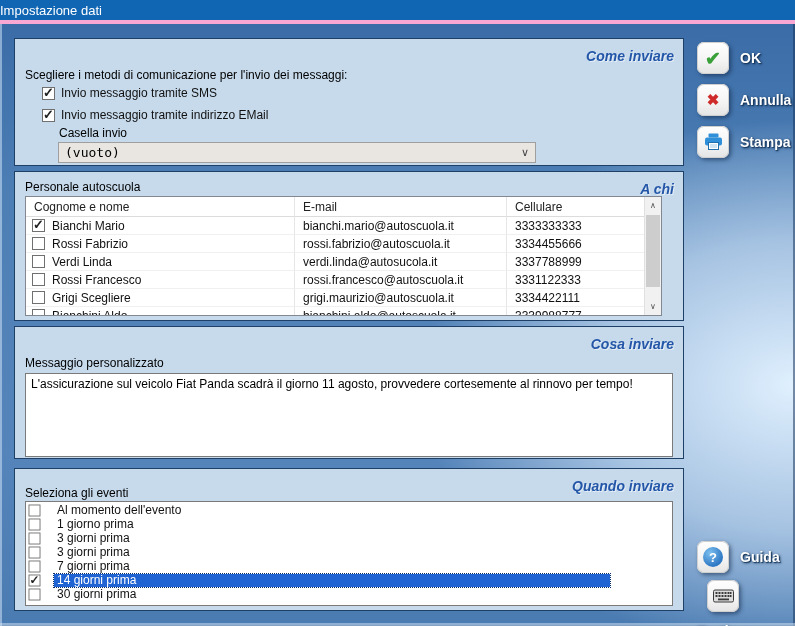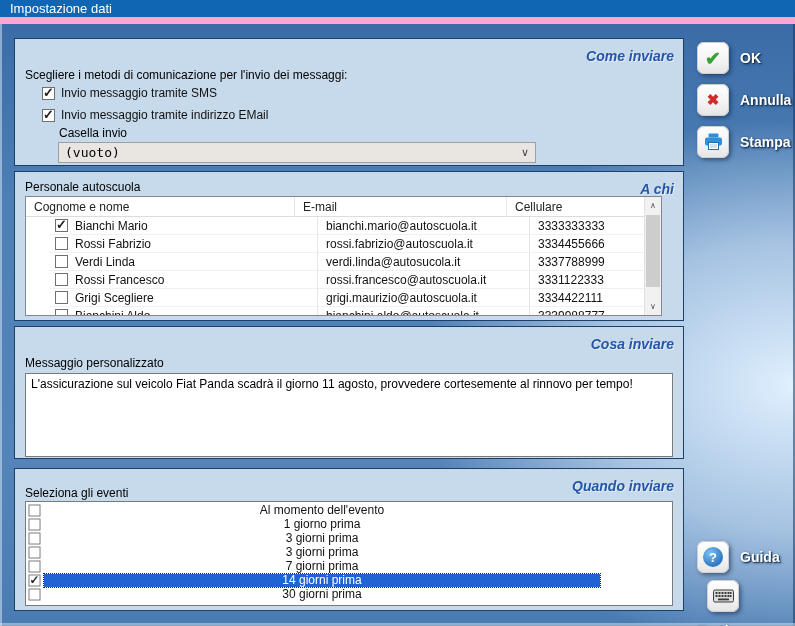--- a/index.html
+++ b/index.html
@@ -8,22 +8,22 @@
 
   .window {
     position:relative; width:795px; height:626px; overflow:hidden;
     background:#4d7fb5;
   }
 
   
   .titlebar {
     position:absolute; left:0; top:0; right:0; height:24px;
     background:var(--title-bar, #1166b4);
-    border-bottom:7px solid #f9a8d4;
-    display:flex; align-items:center; padding-left:10px;
+    border-bottom:4px solid #f9a8d4;
+    display:flex; align-items:center; 
     color:#fff; font-size:13px;
   }
 
   
   .dlg-body {
     position:absolute; left:0; top:24px; width:795px; height:602px;
     background:
       radial-gradient(ellipse 480px 340px at 100% 60%, #e0f0fe 0%, #a6c3e2 42%, rgba(77,127,181,0) 78%),
       linear-gradient(180deg, #3b6ca7 0%, #4d7fb5 28%, #5584ba 72%, #4a7bb1 100%);
     box-shadow: inset 2px 0 0 rgba(205,225,245,.55),
@@ -80,21 +80,21 @@
   .thead { height:20px; }
   .thead .tcell { border-bottom:1px solid #dcdcdc; color:#222; }
   .tcell {
     padding:0 0 0 8px; display:flex; align-items:center; overflow:hidden;
     border-right:1px solid #e6e6e6; white-space:nowrap;
   }
   .tcell.c3 { border-right:none; }
   .trow { height:18px; }
   .trow .tcell { border-bottom:1px solid #f0f0f0; }
   .trow .c1 { gap:7px; padding-left:6px; }
-  .rows-host { position:absolute; left:0; top:20px; right:17px; bottom:0;margin-left:23px; }
+  .rows-host { position:absolute; left:0; top:20px; right:17px; bottom:0; }
   .thead { position:absolute; left:0; top:0; right:17px; }
 
   
   .vscroll {
     position:absolute; top:0; right:0; bottom:0; width:17px;
     background:#f1f1f1; border-left:1px solid #e0e0e0;
   }
   .vs-btn {
     position:absolute; left:0; width:16px; height:17px;
     display:flex; align-items:center; justify-content:center;
@@ -111,21 +111,21 @@
     font-family:"Liberation Sans", sans-serif; resize:none; overflow:hidden;
   }
 
   
   .listbox {
     position:absolute; left:10px; top:32px; width:648px; height:105px;
     background:#fff; border:1px solid #7a7a7a; padding-top:1px; overflow:hidden;
   }
   .event-item { display:flex; align-items:center; height:14px; padding-left:2px; }
   .event-item .cb { transform:scale(.92); }
-  .event-label { display:block; width:556px; padding:0 3px; margin-left:3px; line-height:13px;text-align:center; }
+  .event-label { display:block; width:556px; padding:0 3px; margin-left:13px; line-height:13px; }
   .event-item.selected .event-label {
     background:var(--selection, #2064d4); color:#fff;
     outline:1px dotted #0d2f66;
   }
 
   
   .side-btn {
     position:absolute; left:697px; display:flex; align-items:center; gap:11px; cursor:default;
   }
   .btn-sq {

